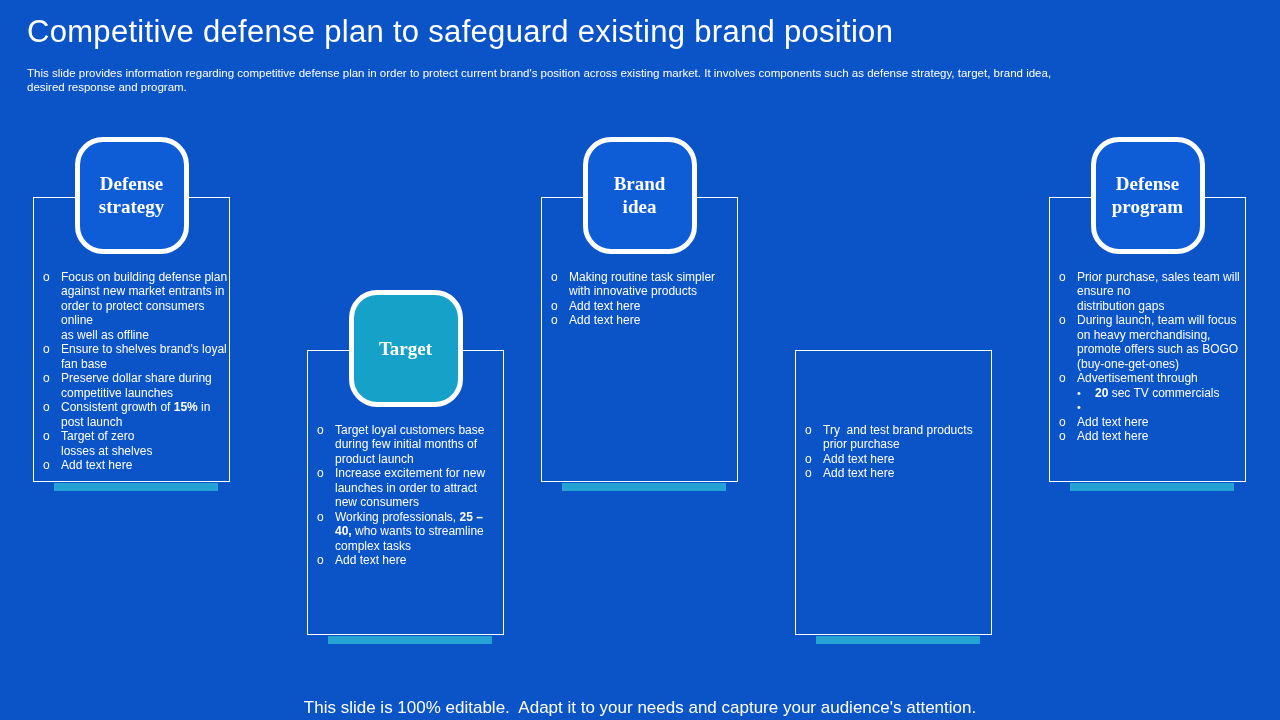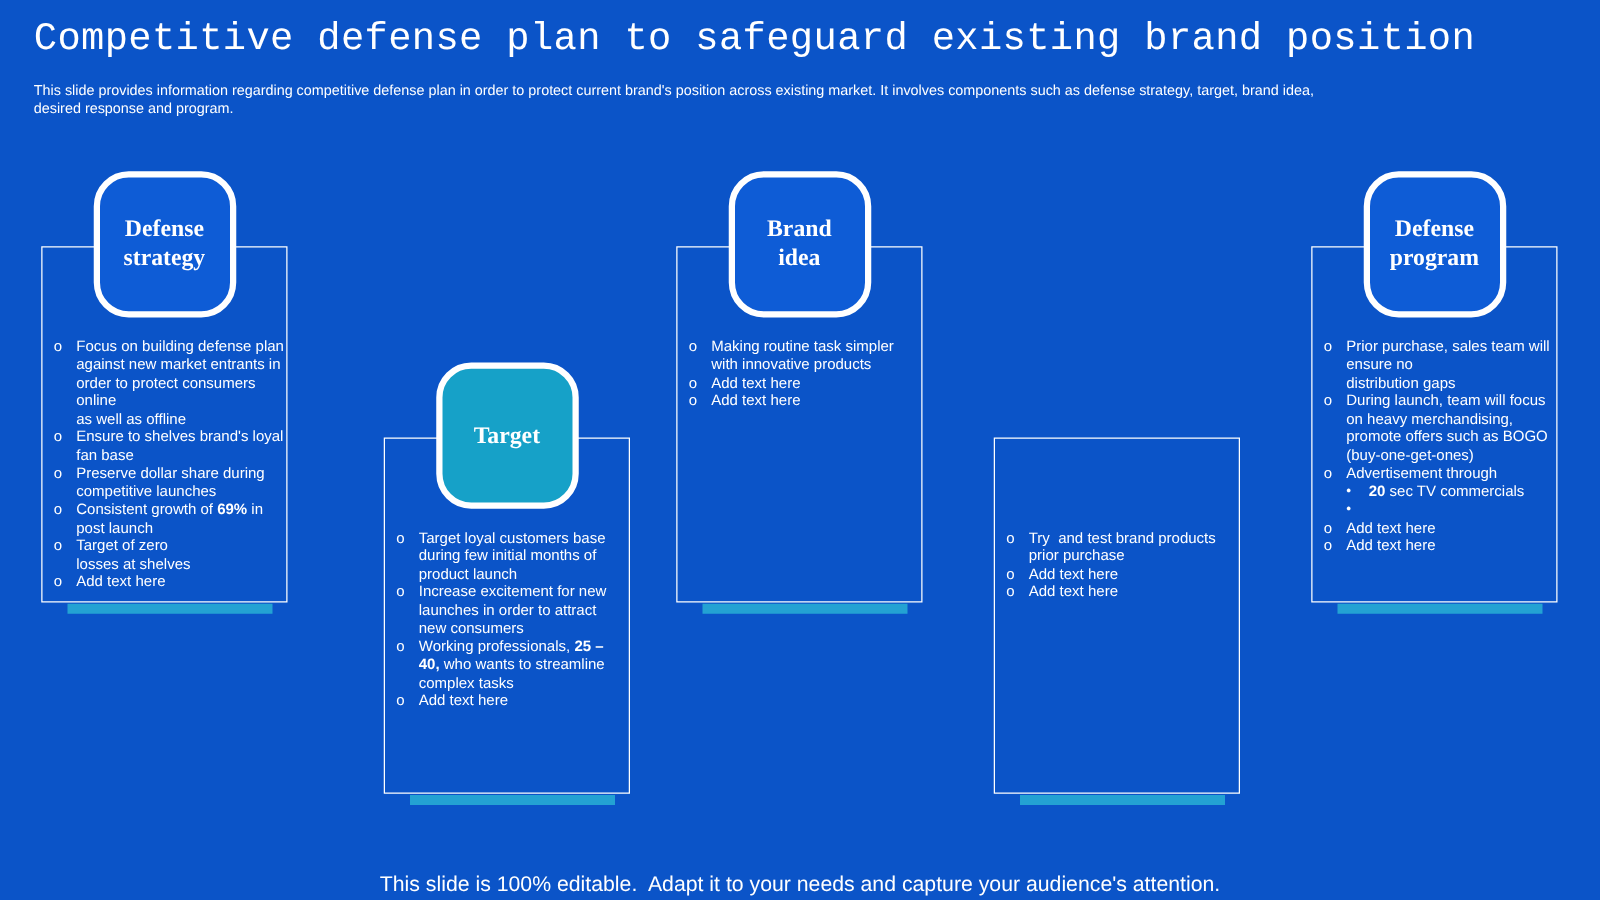--- a/index.html
+++ b/index.html
@@ -1,19 +1,19 @@
 <!DOCTYPE html>
 <html style="--bg: #0b54c8; --header-blue: #0e5cd6; --teal: #16a1c8; --shadow-bar: #23a2d3; --page-number: #9fc7ee;"><head>
 <meta charset="utf-8">
 <style>
   html,body{margin:0;padding:0;}
   body{width:1280px;height:720px;font-family:"Liberation Sans",sans-serif;}
   .stage{position:relative;width:1280px;height:720px;overflow:hidden;background:var(--bg,#0b54c8);}
   .title{position:absolute;left:27px;top:14px;color:#fff;
-         font-family:Liberation Mono, monospace;font-size:31px;font-weight:400;
+         font-family:Liberation Sans, sans-serif;font-size:31px;font-weight:400;
          letter-spacing:.3px;white-space:nowrap;text-align:right;}
   .subtitle{position:absolute;left:27px;top:66px;width:1110px;color:#fff;
             font-size:11.5px;line-height:14px;white-space:pre-line;}
   .columns{position:absolute;left:0;top:0;width:1280px;height:620px;}
   .column{position:absolute;width:197px;height:285px;border:1.5px solid #fff;box-sizing:border-box;}
   .column.high{top:197px;}
   .column.low{top:350px;}
   .hdr{position:absolute;top:-61.5px;left:50%;transform:translateX(-50%);
        width:114px;height:117px;box-sizing:border-box;border:5px solid #fff;border-radius:28px;
        display:flex;align-items:center;justify-content:center;text-align:center;
@@ -55,21 +55,21 @@
           <li class="bullet">
             <span class="marker">o</span>
             <span class="btext"><span>Ensure to shelves brand's loyal fan base</span></span>
           </li>
           <li class="bullet">
             <span class="marker">o</span>
             <span class="btext"><span>Preserve dollar share during competitive launches</span></span>
           </li>
           <li class="bullet">
             <span class="marker">o</span>
-            <span class="btext"><span>Consistent growth of </span><span class="bold">69%</span><span> in post launch</span></span>
+            <span class="btext"><span>Consistent growth of </span><span class="bold">15%</span><span> in post launch</span></span>
           </li>
           <li class="bullet">
             <span class="marker">o</span>
             <span class="btext"><span>Target of zero
 losses at shelves</span></span>
           </li>
           <li class="bullet">
             <span class="marker">o</span>
             <span class="btext"><span>Add text here</span></span>
           </li>

